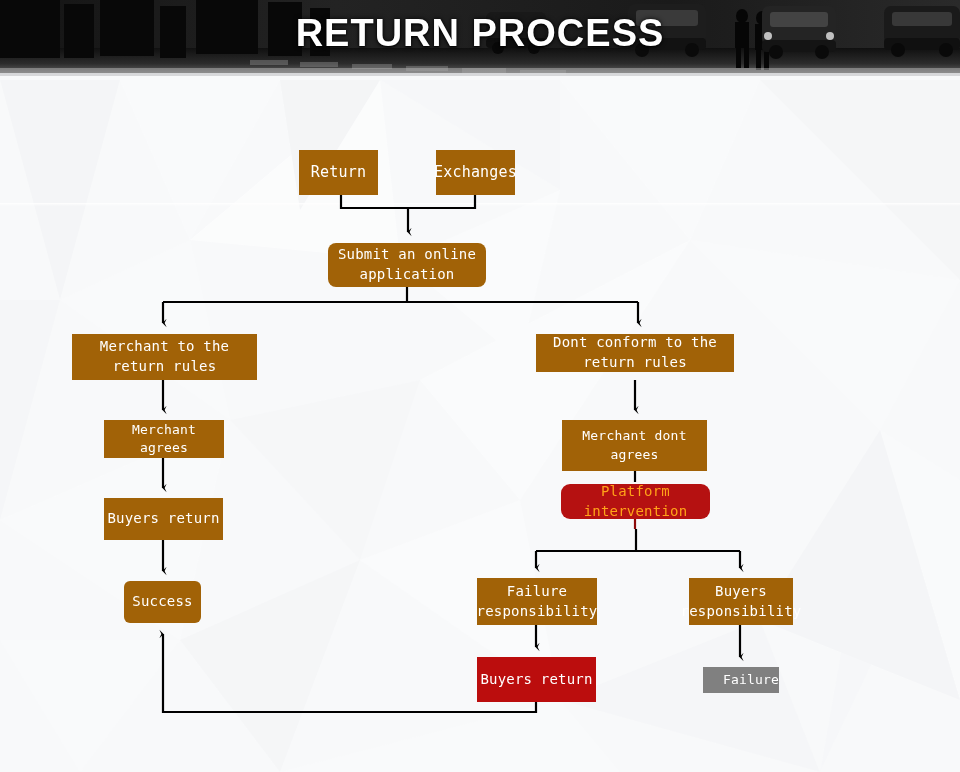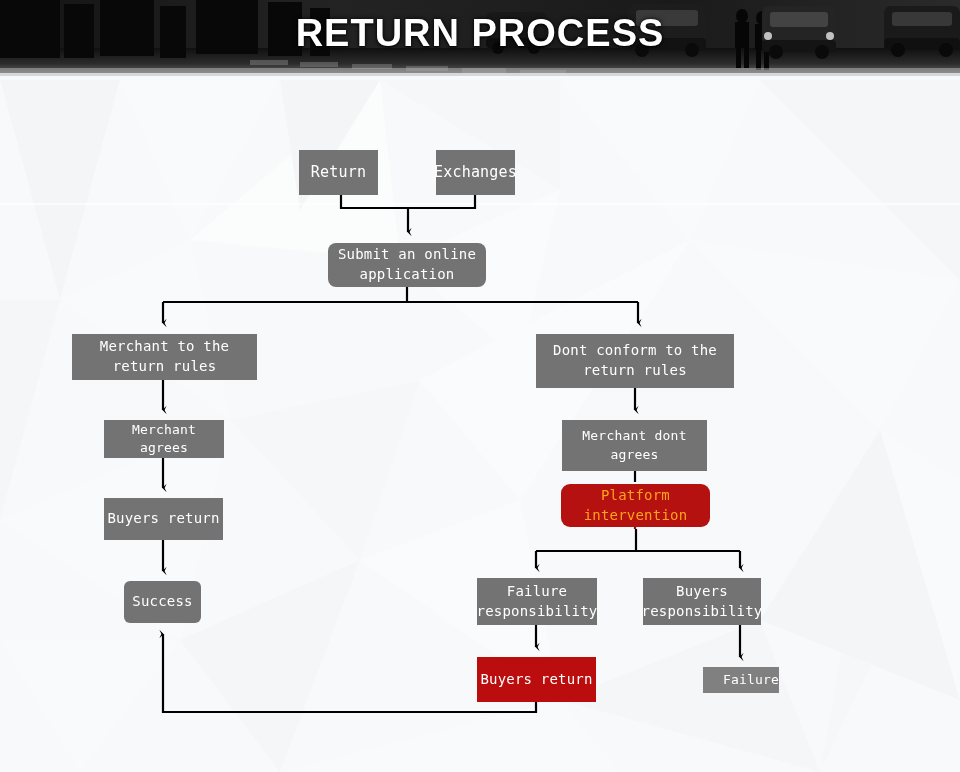--- a/index.html
+++ b/index.html
@@ -96,21 +96,21 @@
     align-items: center;
     justify-content: center;
     text-align: center;
     font-family: "DejaVu Sans Mono", "Liberation Mono", monospace;
     line-height: 1.42;
     z-index: 4;
     white-space: pre-line;
     letter-spacing: 0.2px;
   }
   .node.black {
-    background: #737373;
+    background: #a16207;
     color: #ffffff;
   }
   .node.red {
     background: #bb0d0d;
     color: #ffffff;
   }
   .node.redround {
     background: #b51111;
     color: #ffa319;
     border-radius: 9px;
@@ -286,37 +286,37 @@
   <div class="node black" style="left:299px; top:150px; width:79px; height:45px; font-size:15px;">Return</div>
 
   <div class="node black" style="left:436px; top:150px; width:79px; height:45px; font-size:15px;">Exchanges</div>
 
   <div class="node black" style="left:328px; top:243px; width:158px; height:44px; font-size:14px;border-radius:8px;">Submit an online
 application</div>
 
   <div class="node black" style="left:72px; top:334px; width:185px; height:46px; font-size:14px;">Merchant to the
 return rules</div>
 
-  <div class="node black" style="left:536px; top:334px; width:198px; height:54px; font-size:14px;">Dont conform to the
+  <div class="node black" style="left:536px; top:334px; width:198px; height:38px; font-size:14px;">Dont conform to the
 return rules</div>
 
   <div class="node black" style="left:104px; top:420px; width:120px; height:38px; font-size:13px;">Merchant agrees</div>
 
   <div class="node black" style="left:562px; top:420px; width:145px; height:51px; font-size:13px;">Merchant dont agrees</div>
 
   <div class="node black" style="left:104px; top:498px; width:119px; height:42px; font-size:14px;">Buyers return</div>
 
-  <div class="node redround" style="left:561px; top:484px; width:149px; height:43px; font-size:14px;text-align:center;">Platform
+  <div class="node redround" style="left:561px; top:484px; width:149px; height:35px; font-size:14px;text-align:center;">Platform
 intervention</div>
 
   <div class="node black" style="left:124px; top:581px; width:77px; height:42px; font-size:14px;border-radius:6px;">Success</div>
 
   <div class="node black" style="left:477px; top:578px; width:120px; height:47px; font-size:14px;">Failure
 responsibility</div>
 
-  <div class="node black" style="left:643px; top:578px; width:118px; height:47px; font-size:14px;">Buyers
+  <div class="node black" style="left:689px; top:578px; width:104px; height:47px; font-size:14px;">Buyers
 responsibility</div>
 
   <div class="node red" style="left:477px; top:657px; width:119px; height:45px; font-size:14px;">Buyers return</div>
 
   <div class="node gray" style="left:703px; top:667px; width:76px; height:26px; font-size:13px;padding-left:20px;">Failure</div>
 
 </div>
 
 </body></html>

